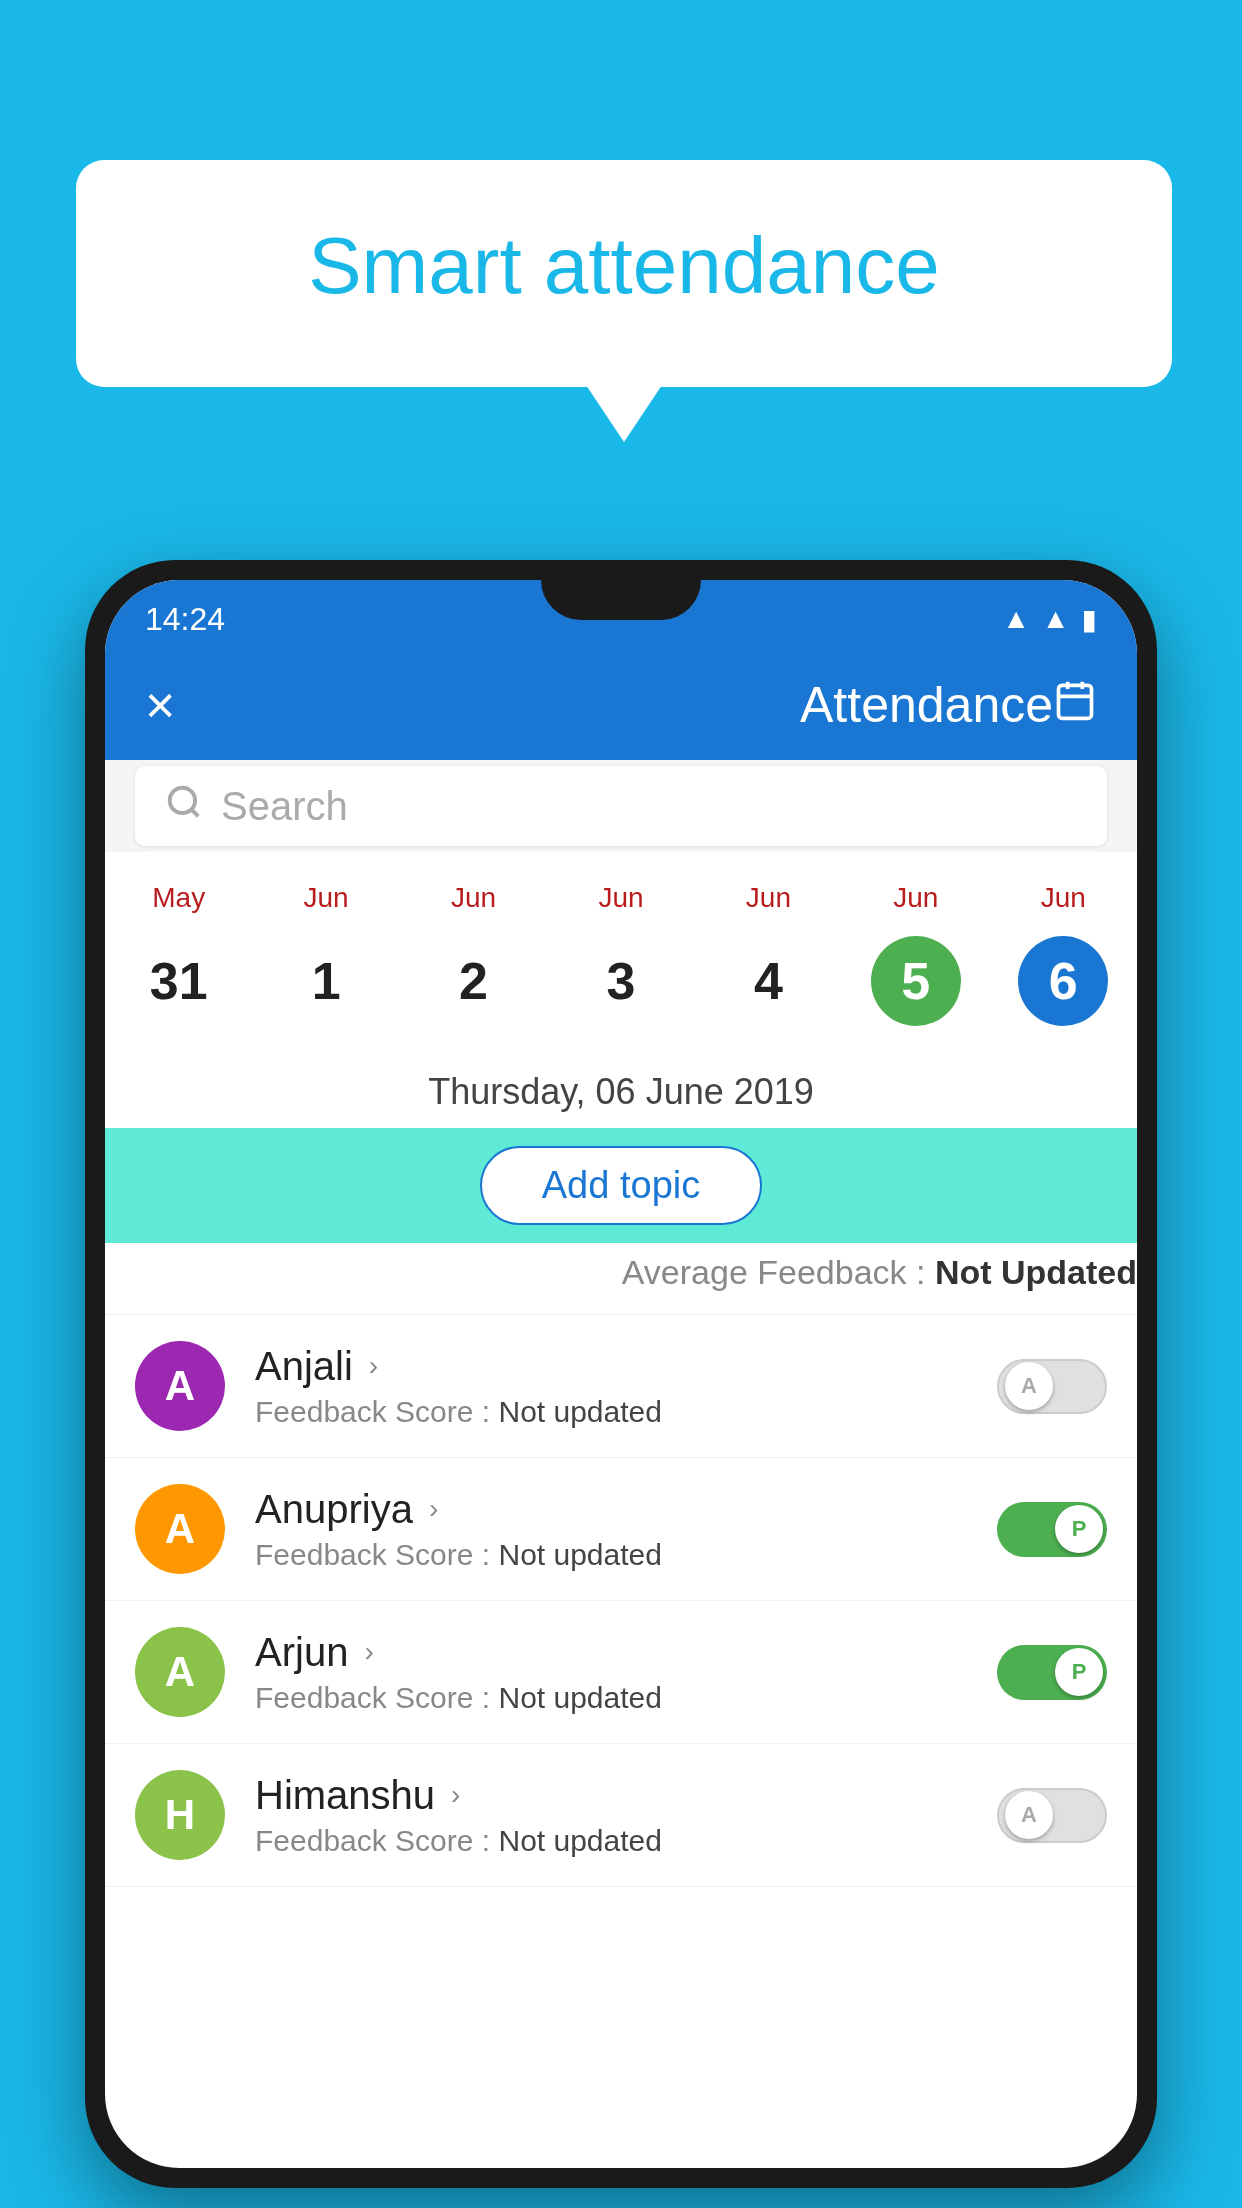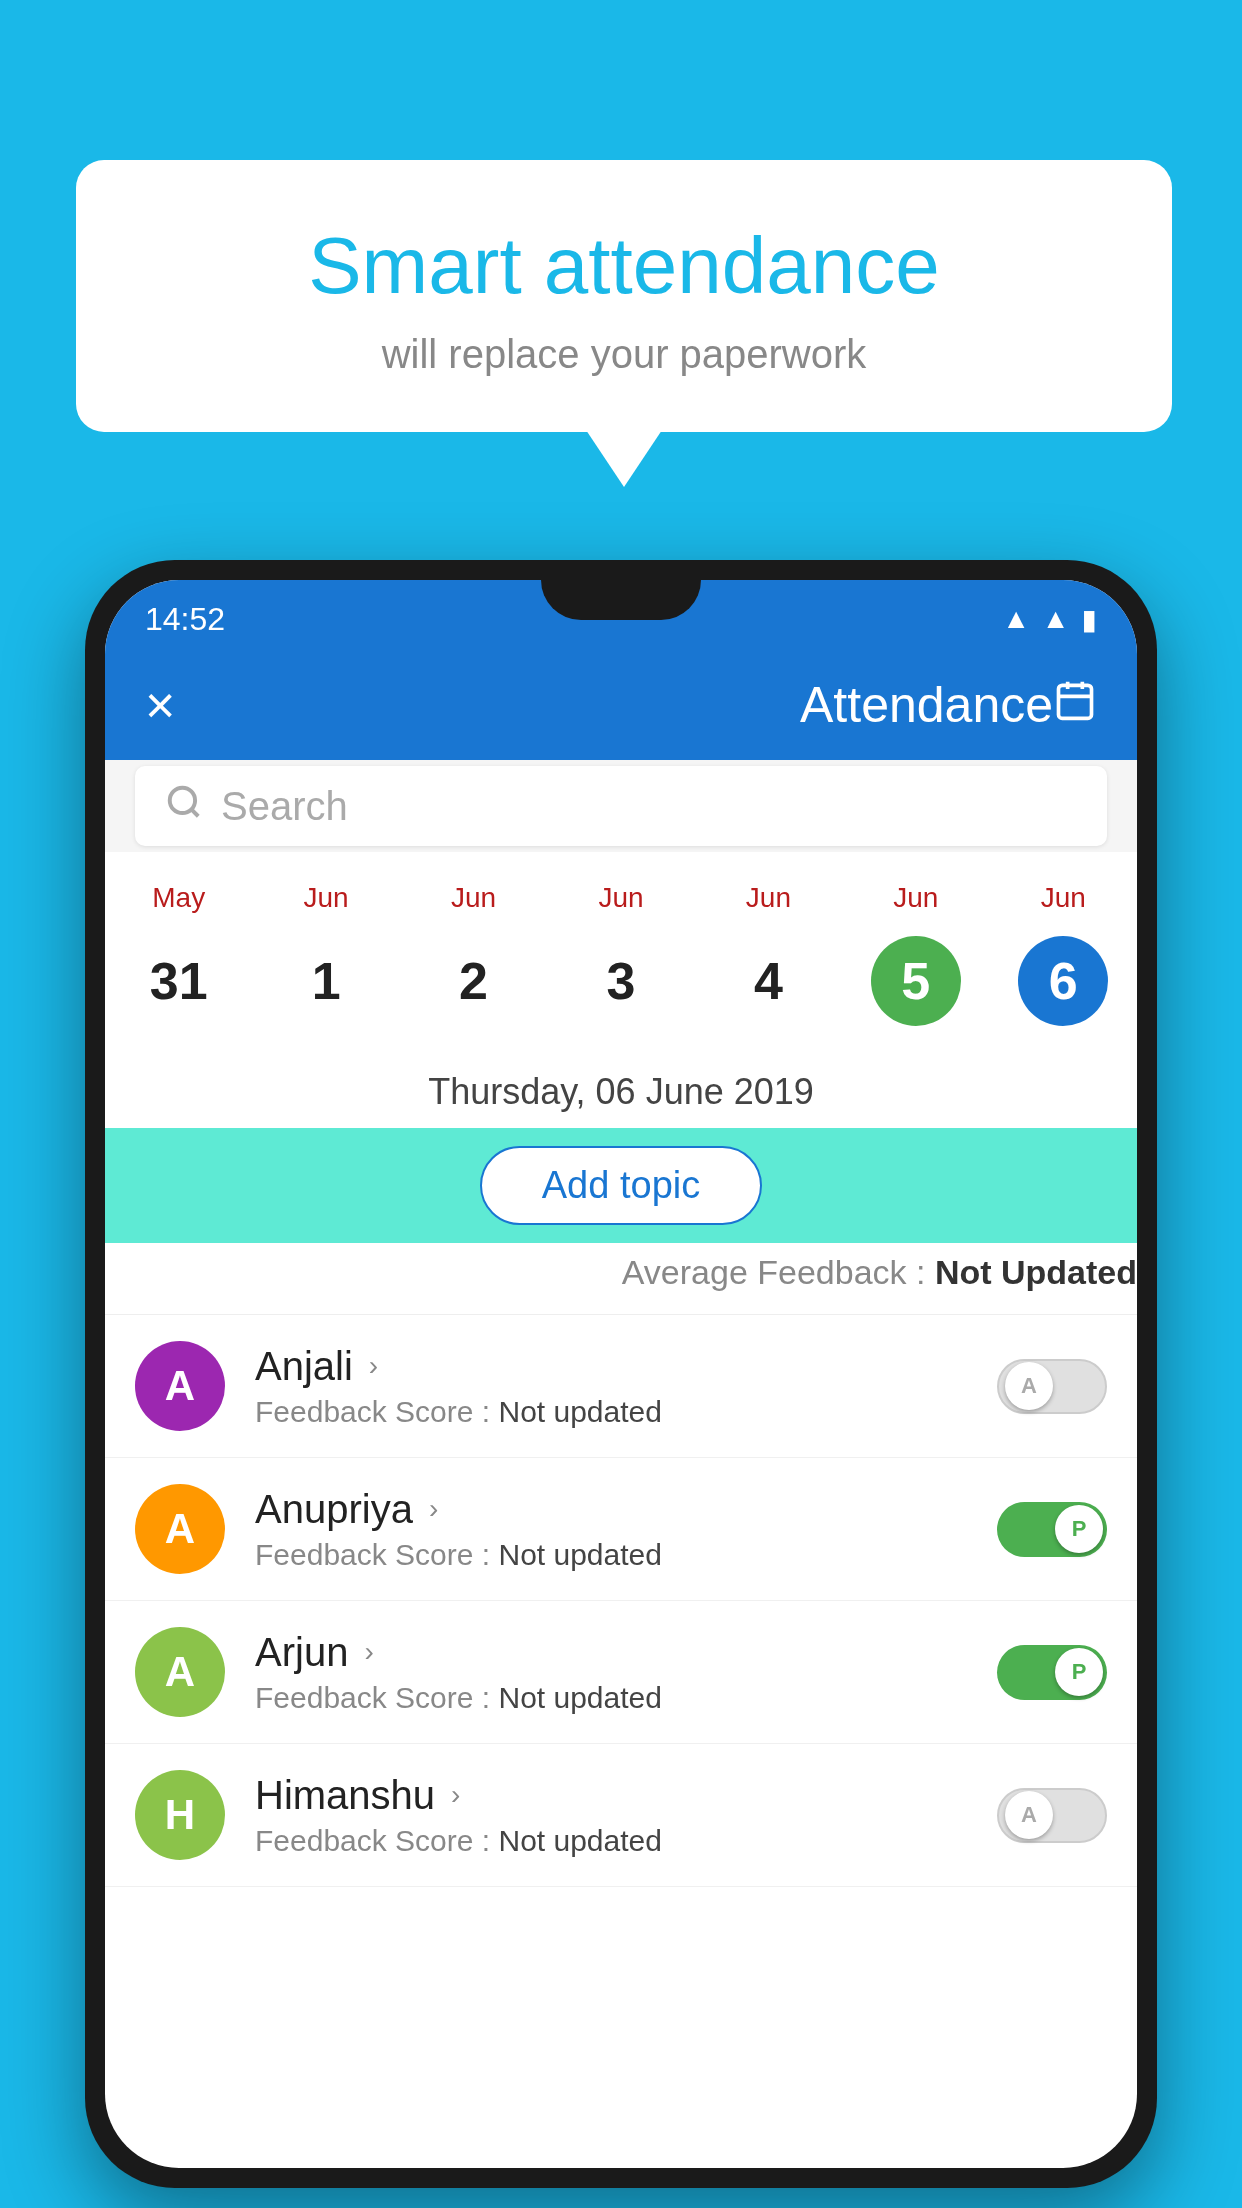--- a/index.html
+++ b/index.html
@@ -371,30 +371,29 @@
       color: #4caf50;
       font-size: 22px;
     }
   </style>
 </head>
 <body>
 
 <div class="speech-bubble-container">
   <div class="speech-bubble">
     <div class="speech-bubble-title">Smart attendance</div>
-    <div class="speech-bubble-subtitle">will replace your paperwork</div>
   </div>
 </div>
 
 <div class="phone-frame">
   <div class="phone-inner">
     <div class="phone-notch"></div>
 
     <div class="status-bar">
-      <span class="status-time">14:52</span>
+      <span class="status-time">14:24</span>
       <div class="status-icons">
         <span class="status-icon">▲</span>
         <span class="status-icon">▲</span>
         <span class="status-icon">▮</span>
       </div>
     </div>
 
     <div class="app-toolbar">
       <span class="toolbar-close">×</span>
       <span class="toolbar-title">Attendance</span>

